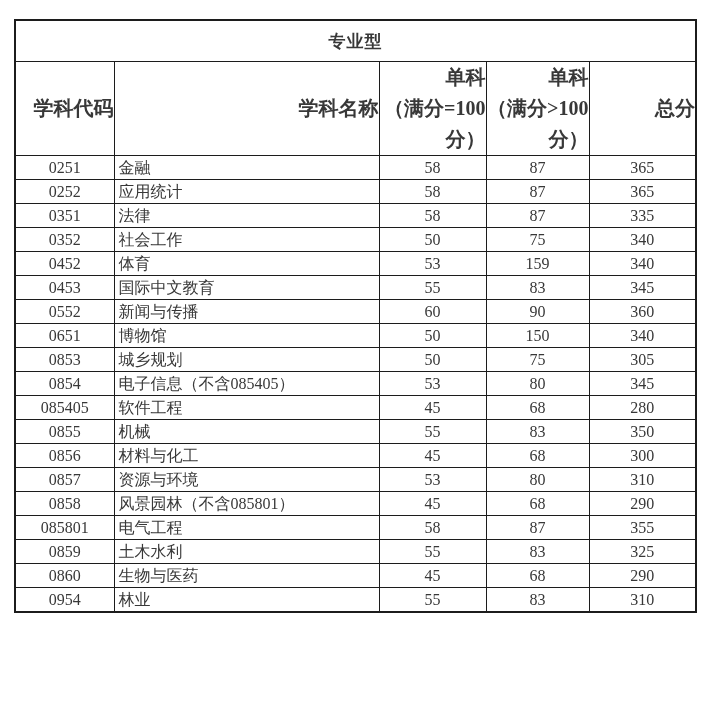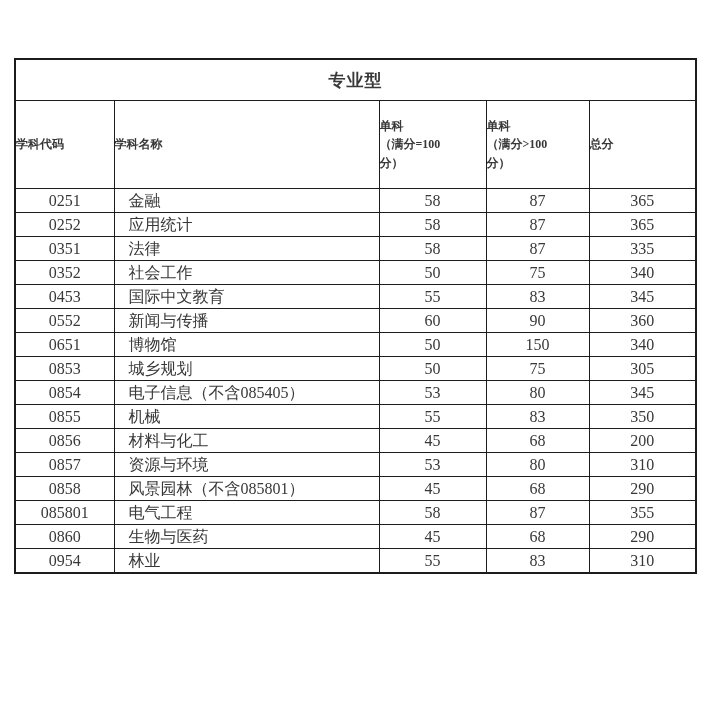--- a/index.html
+++ b/index.html
@@ -8,21 +8,20 @@
     background: #ffffff;
     width: 709px;
     height: 719px;
     font-family: "Liberation Serif", "DejaVu Serif", serif;
     color: #383838;
   }
   .table-wrap {
     position: absolute;
     left: 14px;
     top: 19px;
-    margin-top: 39px;
   }
   table {
     border-collapse: collapse;
     table-layout: fixed;
     width: 681px;
     border: 2px solid #1c1c1c;
   }
   th, td {
     border: 1px solid #1c1c1c;
     padding: 0;
@@ -31,37 +30,37 @@
   tr.title-row td {
     height: 40px;
     text-align: center;
     vertical-align: middle;
     font-weight: bold;
     font-size: 17px;
     letter-spacing: 1px;
   }
   tr.header-row th {
     height: 87px;
-    text-align: left;
+    text-align: right;
     vertical-align: middle;
     font-weight: bold;
-    font-size: 12px;
+    font-size: 20px;
     line-height: 1.55;
     white-space: pre-line;
   }
   tr.data-row td {
     height: 23px;
     font-size: 16px;
     text-align: center;
     vertical-align: middle;
     line-height: 1;
   }
   tr.data-row td.cell-name {
     text-align: left;
-    padding-left: 14px;
+    padding-left: 4px;
   }
 </style>
 </head>
 <body>
 
 <div class="table-wrap">
   <table>
     <colgroup>
       <col style="width:99px">
       <col style="width:265px">
@@ -108,20 +107,27 @@
           <td class="cell-total">335</td>
         </tr>
         <tr class="data-row">
           <td class="cell-code">0352</td>
           <td class="cell-name">社会工作</td>
           <td class="cell-single-full-100">50</td>
           <td class="cell-single-over-100">75</td>
           <td class="cell-total">340</td>
         </tr>
         <tr class="data-row">
+          <td class="cell-code">0452</td>
+          <td class="cell-name">体育</td>
+          <td class="cell-single-full-100">53</td>
+          <td class="cell-single-over-100">159</td>
+          <td class="cell-total">340</td>
+        </tr>
+        <tr class="data-row">
           <td class="cell-code">0453</td>
           <td class="cell-name">国际中文教育</td>
           <td class="cell-single-full-100">55</td>
           <td class="cell-single-over-100">83</td>
           <td class="cell-total">345</td>
         </tr>
         <tr class="data-row">
           <td class="cell-code">0552</td>
           <td class="cell-name">新闻与传播</td>
           <td class="cell-single-full-100">60</td>
@@ -143,32 +149,39 @@
           <td class="cell-total">305</td>
         </tr>
         <tr class="data-row">
           <td class="cell-code">0854</td>
           <td class="cell-name">电子信息（不含085405）</td>
           <td class="cell-single-full-100">53</td>
           <td class="cell-single-over-100">80</td>
           <td class="cell-total">345</td>
         </tr>
         <tr class="data-row">
+          <td class="cell-code">085405</td>
+          <td class="cell-name">软件工程</td>
+          <td class="cell-single-full-100">45</td>
+          <td class="cell-single-over-100">68</td>
+          <td class="cell-total">280</td>
+        </tr>
+        <tr class="data-row">
           <td class="cell-code">0855</td>
           <td class="cell-name">机械</td>
           <td class="cell-single-full-100">55</td>
           <td class="cell-single-over-100">83</td>
           <td class="cell-total">350</td>
         </tr>
         <tr class="data-row">
           <td class="cell-code">0856</td>
           <td class="cell-name">材料与化工</td>
           <td class="cell-single-full-100">45</td>
           <td class="cell-single-over-100">68</td>
-          <td class="cell-total">200</td>
+          <td class="cell-total">300</td>
         </tr>
         <tr class="data-row">
           <td class="cell-code">0857</td>
           <td class="cell-name">资源与环境</td>
           <td class="cell-single-full-100">53</td>
           <td class="cell-single-over-100">80</td>
           <td class="cell-total">310</td>
         </tr>
         <tr class="data-row">
           <td class="cell-code">0858</td>
@@ -178,20 +191,27 @@
           <td class="cell-total">290</td>
         </tr>
         <tr class="data-row">
           <td class="cell-code">085801</td>
           <td class="cell-name">电气工程</td>
           <td class="cell-single-full-100">58</td>
           <td class="cell-single-over-100">87</td>
           <td class="cell-total">355</td>
         </tr>
         <tr class="data-row">
+          <td class="cell-code">0859</td>
+          <td class="cell-name">土木水利</td>
+          <td class="cell-single-full-100">55</td>
+          <td class="cell-single-over-100">83</td>
+          <td class="cell-total">325</td>
+        </tr>
+        <tr class="data-row">
           <td class="cell-code">0860</td>
           <td class="cell-name">生物与医药</td>
           <td class="cell-single-full-100">45</td>
           <td class="cell-single-over-100">68</td>
           <td class="cell-total">290</td>
         </tr>
         <tr class="data-row">
           <td class="cell-code">0954</td>
           <td class="cell-name">林业</td>
           <td class="cell-single-full-100">55</td>

